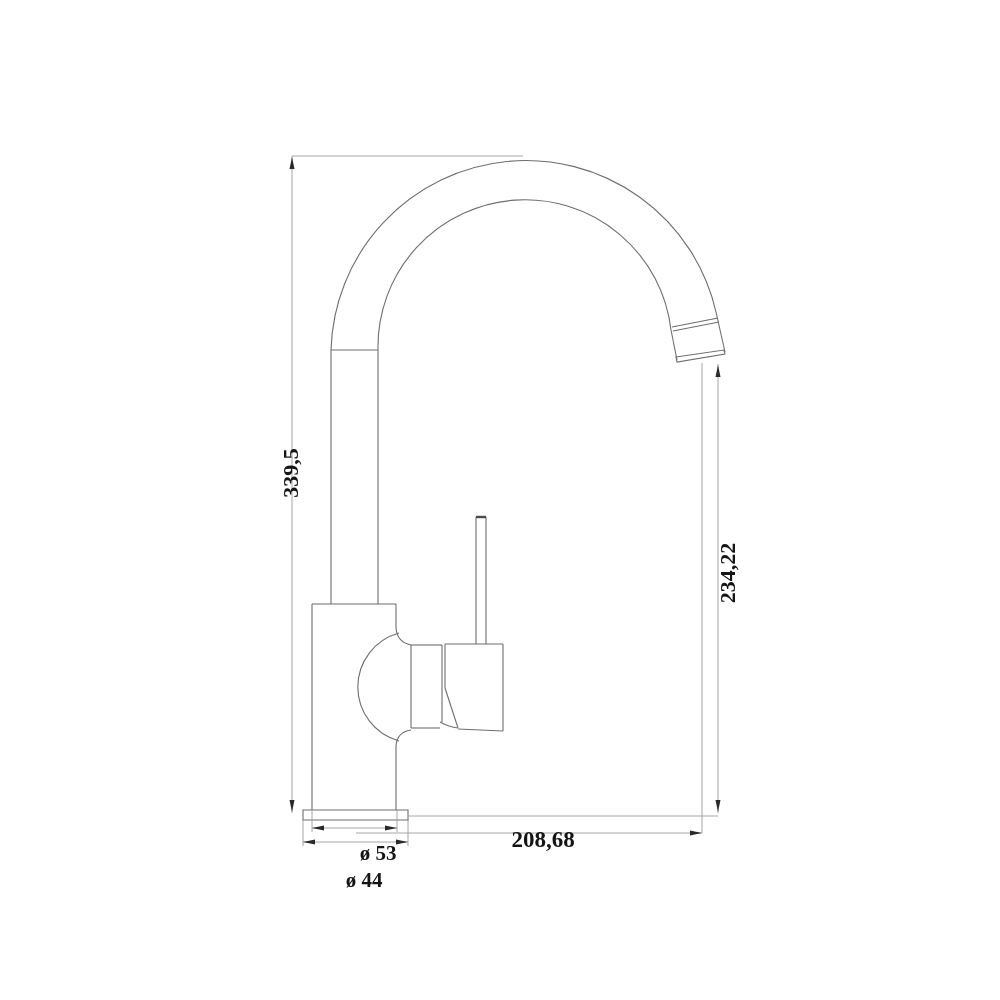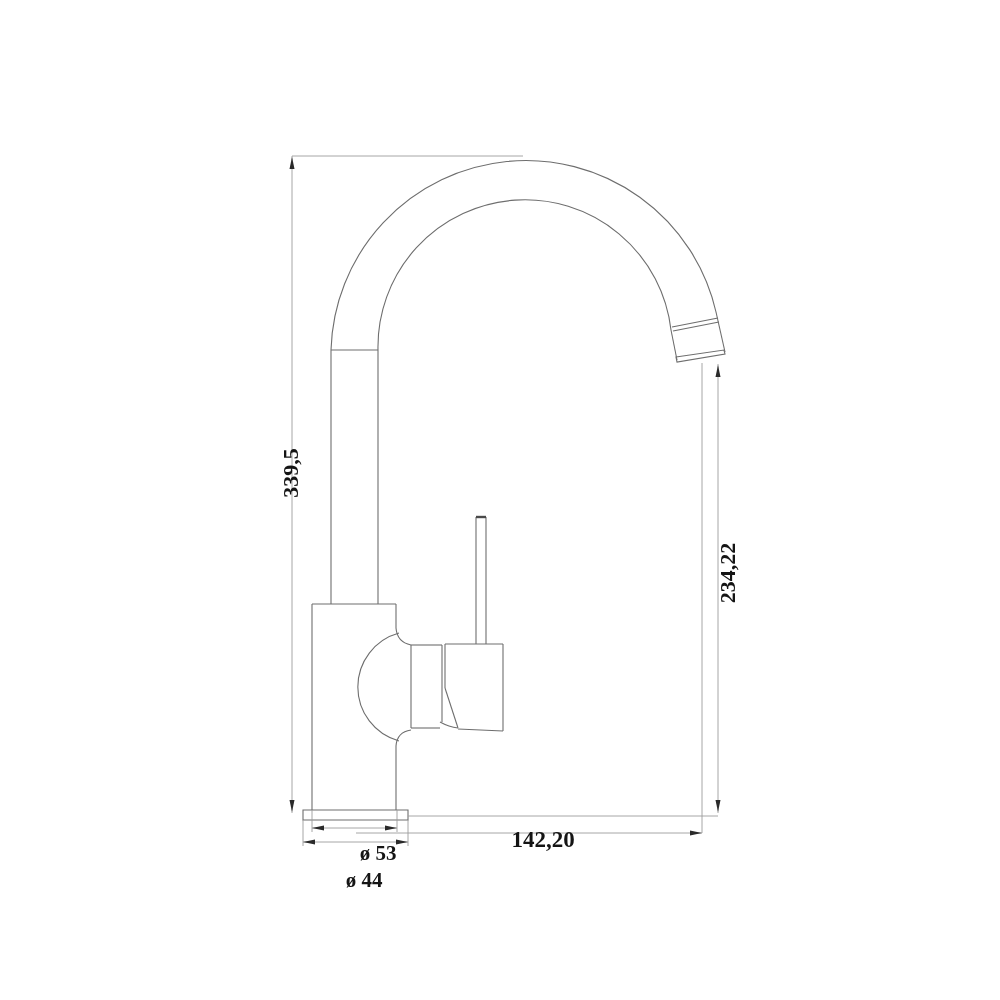--- a/index.html
+++ b/index.html
@@ -129,19 +129,19 @@
       <path class="dl" d="M 303 842 L 408 842"></path>
       <path class="ah" d="M 303 842 L 315 839.5 L 315 844.5 Z"></path>
       <path class="ah" d="M 408 842 L 396 839.5 L 396 844.5 Z"></path>
     </g>
   </svg>
 
   <div class="dim-label vert fs-side" style="left:291px;top:473px;">339,5</div>
 
   <div class="dim-label vert fs-side" style="left:728px;top:573px;">234,22</div>
 
-  <div class="dim-label fs-reach" style="left:543px;top:839px;">142,20</div>
+  <div class="dim-label fs-reach" style="left:543px;top:839px;">208,68</div>
 
   <div class="dim-label fs-dia" style="left:364px;top:836px;margin-top:44px;">ø 44</div>
 
   <div class="dim-label fs-dia" style="left:368px;top:853px;margin-left:10px;">ø 53</div>
 
 </div>
 
 </body></html>

